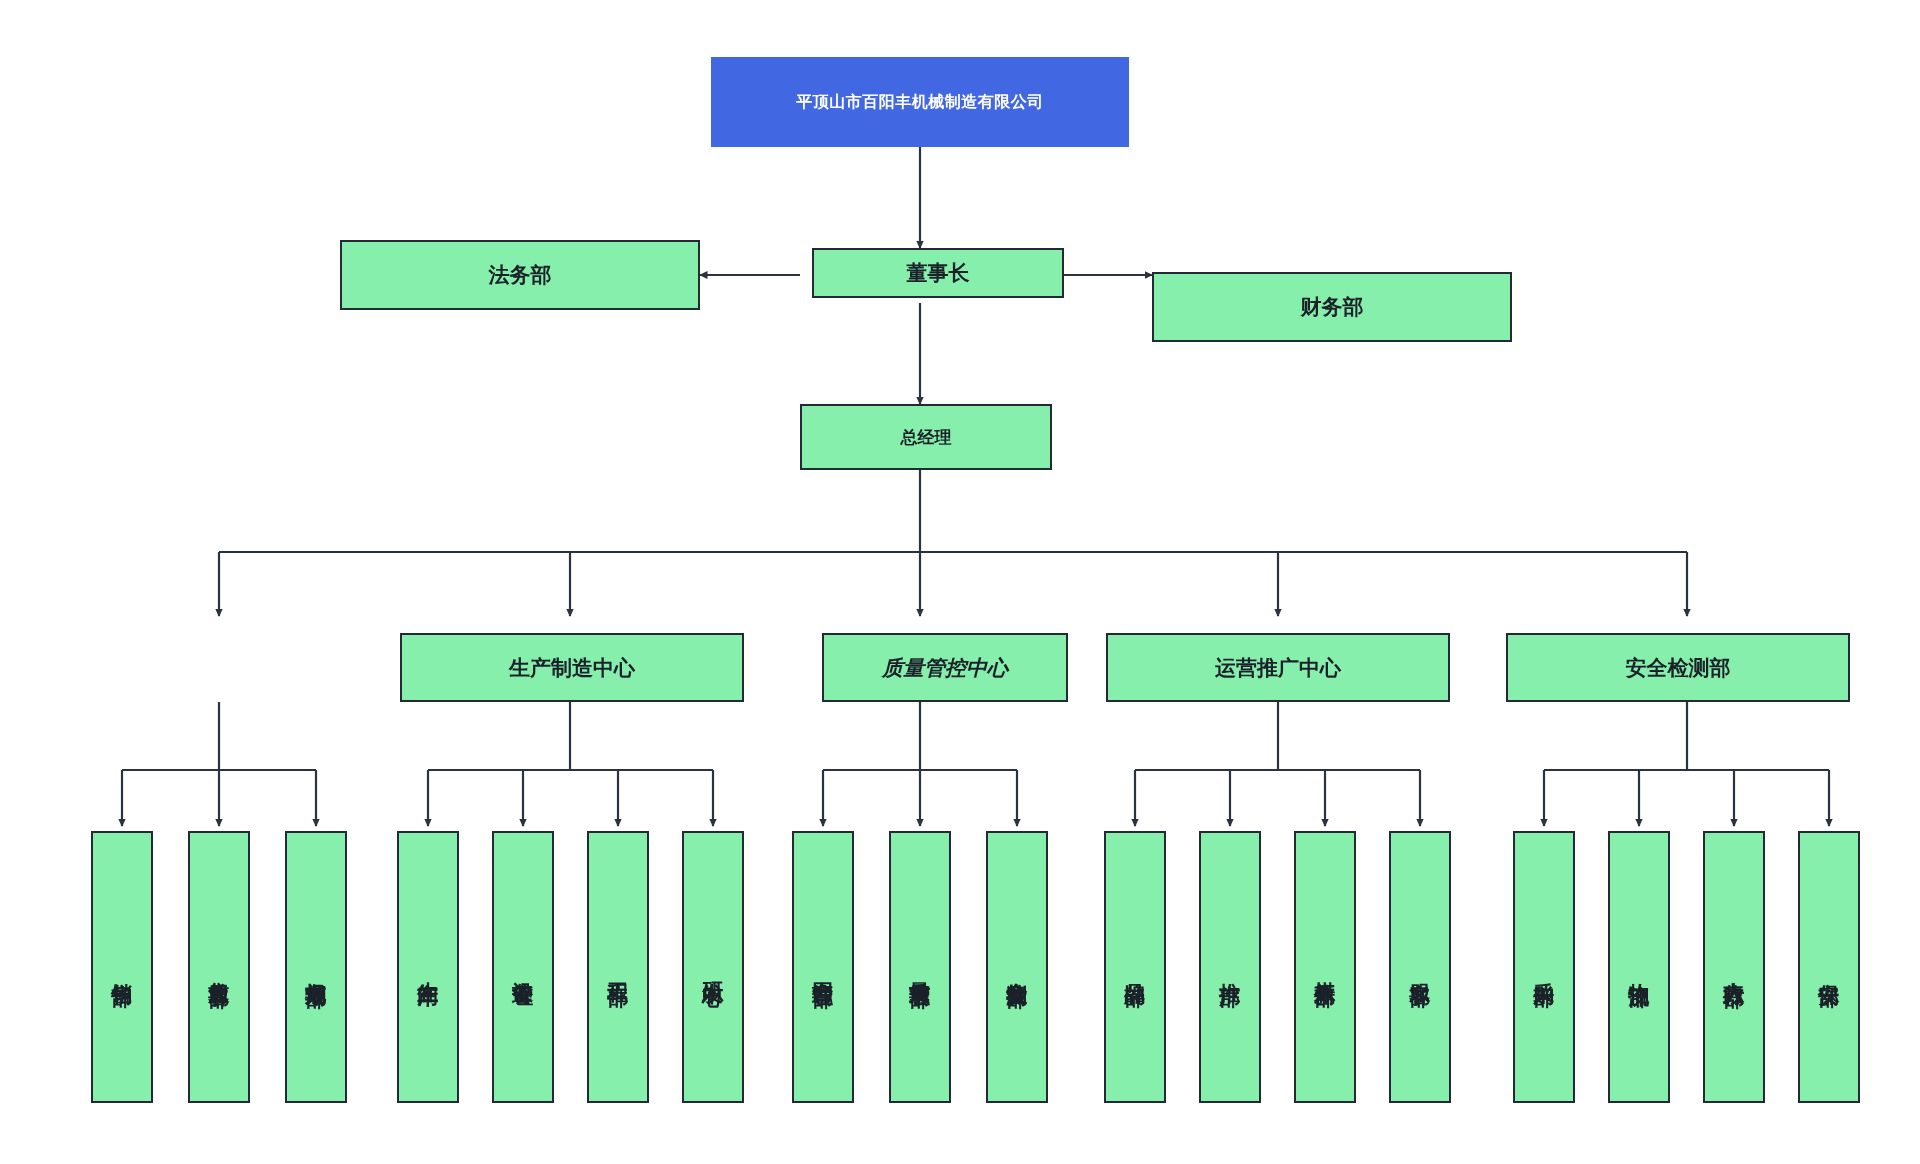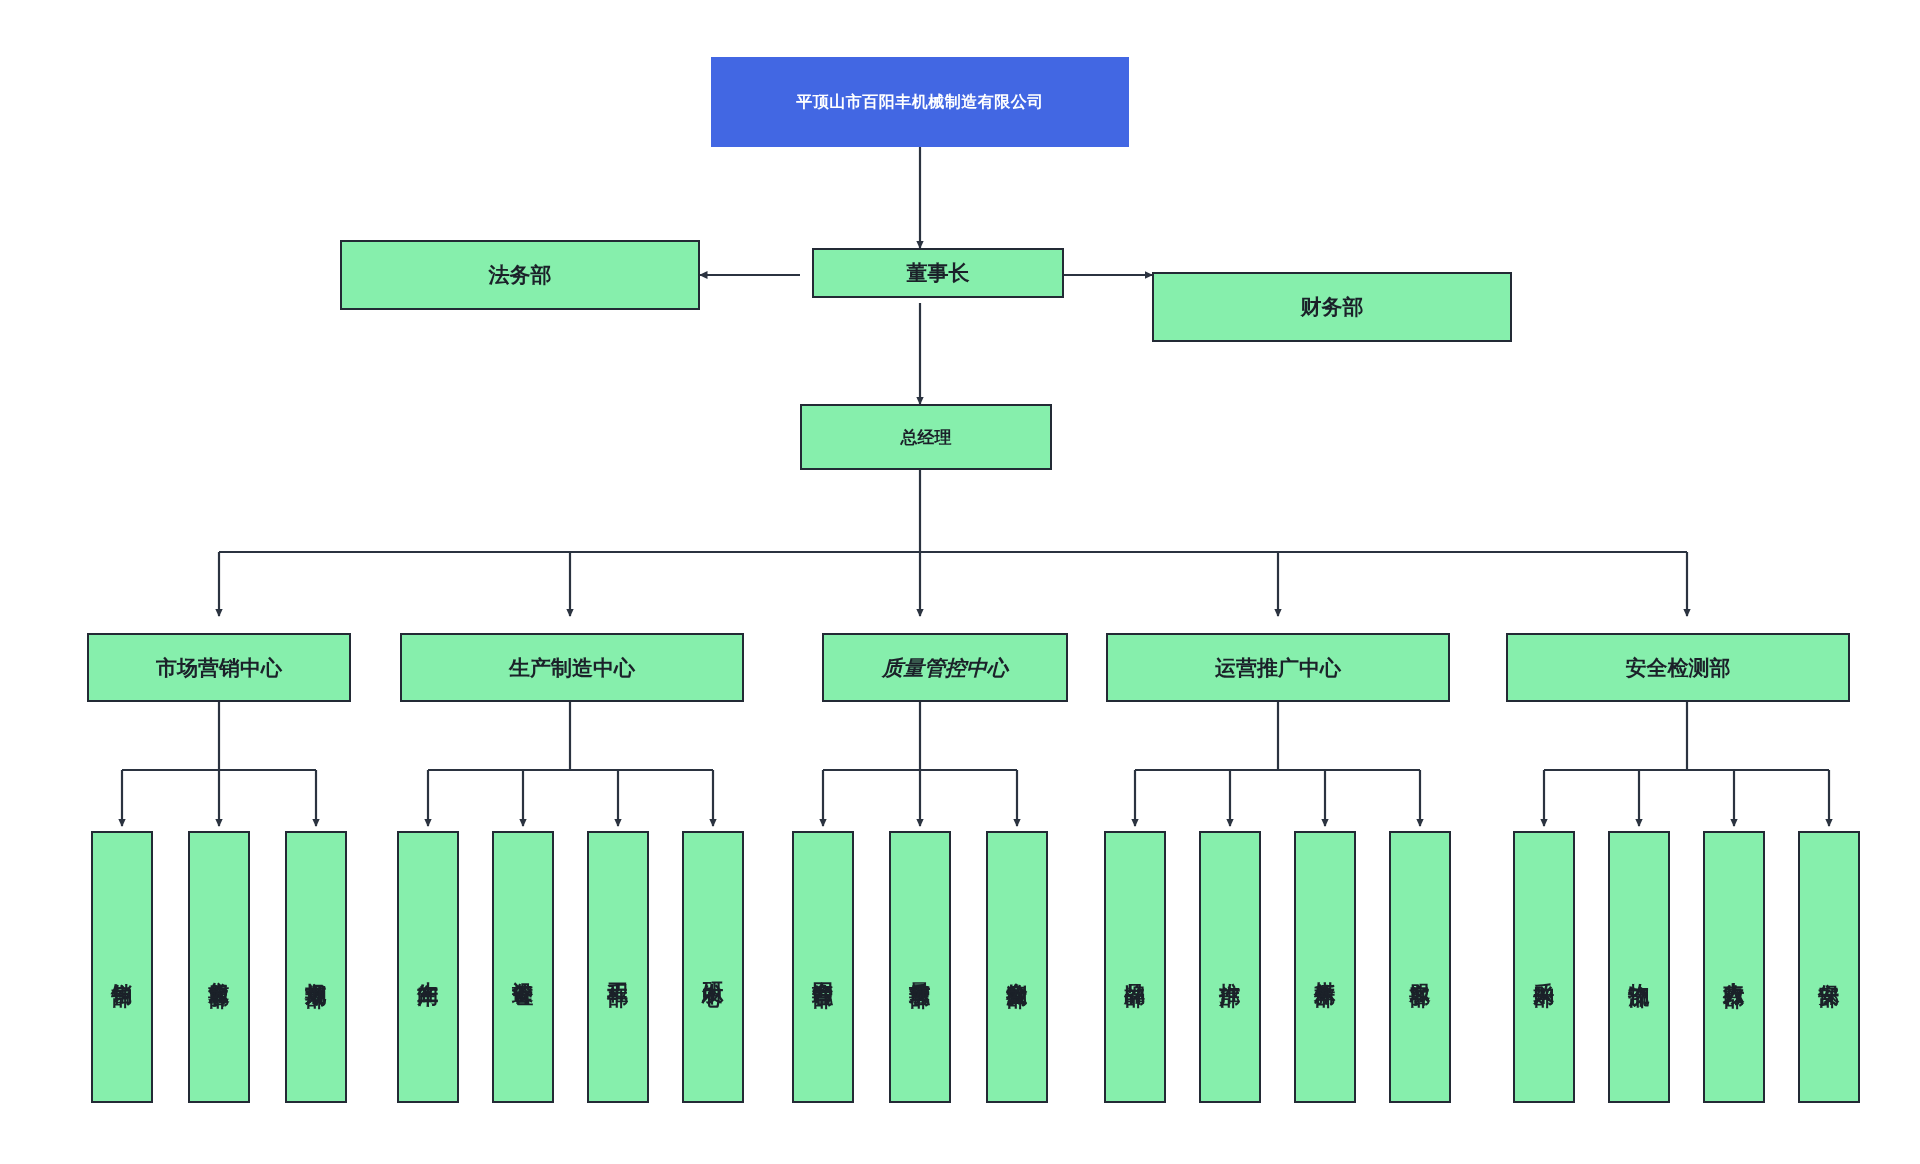--- a/index.html
+++ b/index.html
@@ -141,23 +141,20 @@
   </div>
 
   <div class="node level1" style="left:1152px; top:240px; width:360px; height:70px;margin-top:32px;">
     <span>财务部</span>
   </div>
 
   <div class="node level2" style="left:800px; top:404px; width:252px; height:66px;">
     <span>总经理</span>
   </div>
 
-  <div class="node center" style="left:87px; top:633px; width:264px; height:69px;">
-    <span>市场营销中心</span>
-  </div>
   <div class="node center" style="left:400px; top:633px; width:344px; height:69px;">
     <span>生产制造中心</span>
   </div>
   <div class="node center" style="left:822px; top:633px; width:246px; height:69px;font-style:italic;">
     <span>质量管控中心</span>
   </div>
   <div class="node center" style="left:1106px; top:633px; width:344px; height:69px;">
     <span>运营推广中心</span>
   </div>
   <div class="node center" style="left:1506px; top:633px; width:344px; height:69px;">

